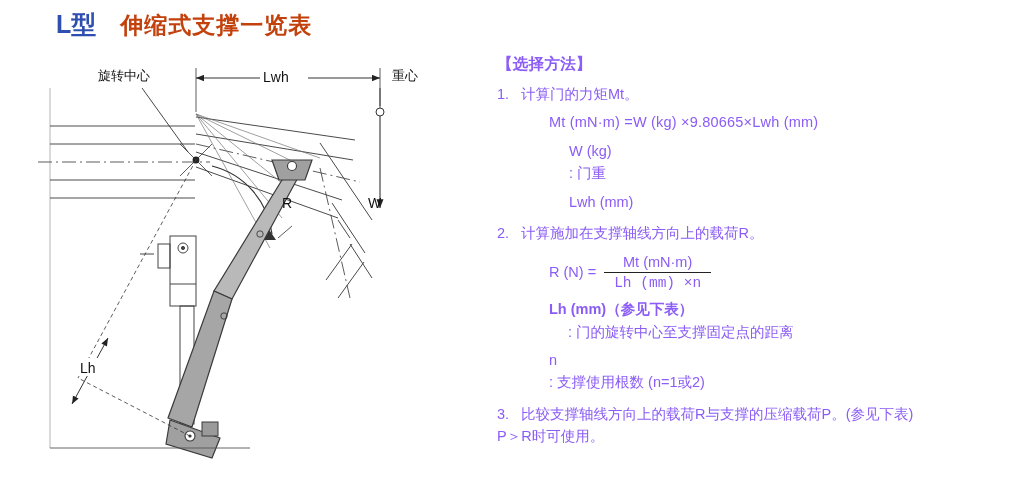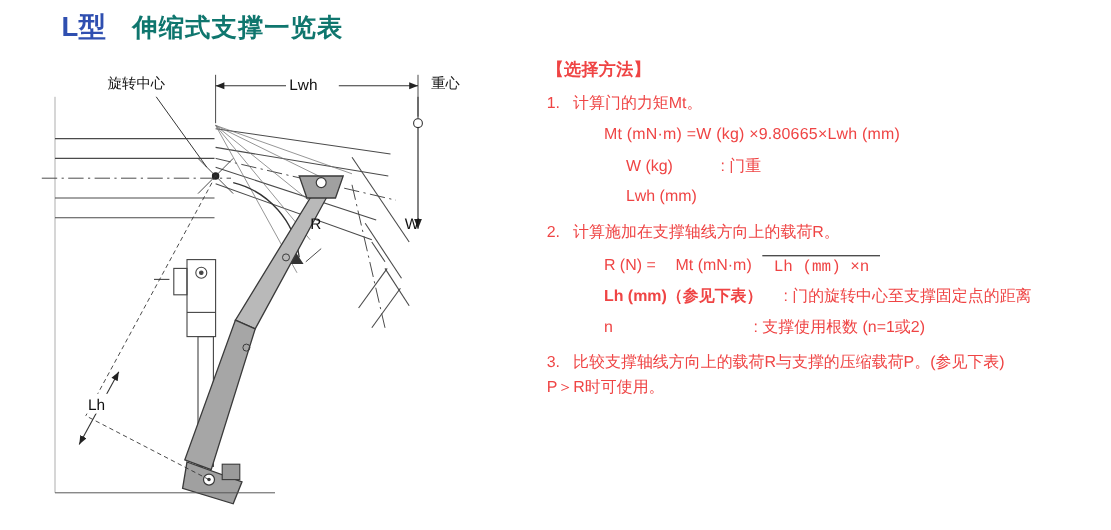--- a/index.html
+++ b/index.html
@@ -31,21 +31,21 @@
   }
   .title-l {
     font-size: 25px;
     font-weight: bold;
     color: #2f4fb0;
     letter-spacing: 0px;
   }
   .title-rest {
     font-size: 23px;
     font-weight: bold;
-    color: #0f766e;
+    color: #c2410c;
     letter-spacing: 1px;
   }
   
   .drawing {
     position: absolute;
     left: 20px;
     top: 48px;
     width: 460px;
     height: 430px;
   }
@@ -53,21 +53,21 @@
     display: block;
   }
   
   .panel {
     position: absolute;
     left: 497px;
     top: 52px;
     width: 500px;
     font-size: 14.5px;
     line-height: 1.55;
-    color: #ef4444;
+    color: #8b5cf6;
   }
   .panel-heading {
     font-size: 15.5px;
     font-weight: bold;
     margin-bottom: 7px;
     letter-spacing: 0.3px;
   }
   .step {
     display: flex;
     align-items: flex-start;
@@ -77,36 +77,37 @@
     width: 24px;
     flex: none;
     white-space: nowrap;
   }
   .step-text {
     flex: 1;
   }
   .indent-1 { }
   .indent-2 { margin-left: 52px; }
   .indent-3 { margin-left: 72px; }
-  .row { display: flex; }
+  .row { display: flex; flex-direction: column; }
   .lbl-col { width: 86px; flex: none; }
   .gap-top { margin-top: 6px; }
   .gap-top-lg { margin-top: 9px; }
   
   .frac-line {
     display: flex;
     align-items: center;
     margin-left: 52px;
     margin-top: 8px;
     margin-bottom: 6px;
   }
   .frac-lead { margin-right: 8px; white-space: nowrap; }
   .frac {
     display: inline-flex;
-    align-items: flex-start;
+    flex-direction: column;
+    align-items: center;
     line-height: 1.25;
   }
   .frac .num {
     padding: 0 10px 1px 10px;
     white-space: nowrap;
   }
   .frac .den {
     border-top: 1px solid #222;
     padding: 1px 10px 0 10px;
     white-space: nowrap;

